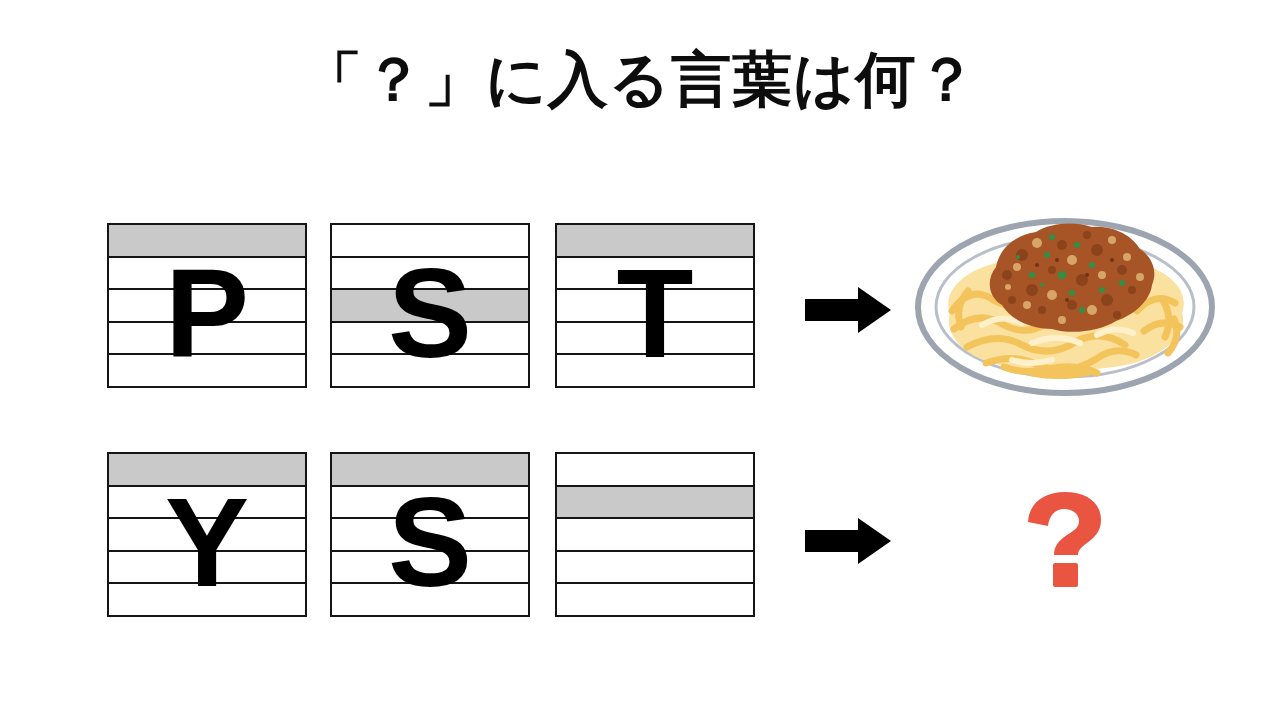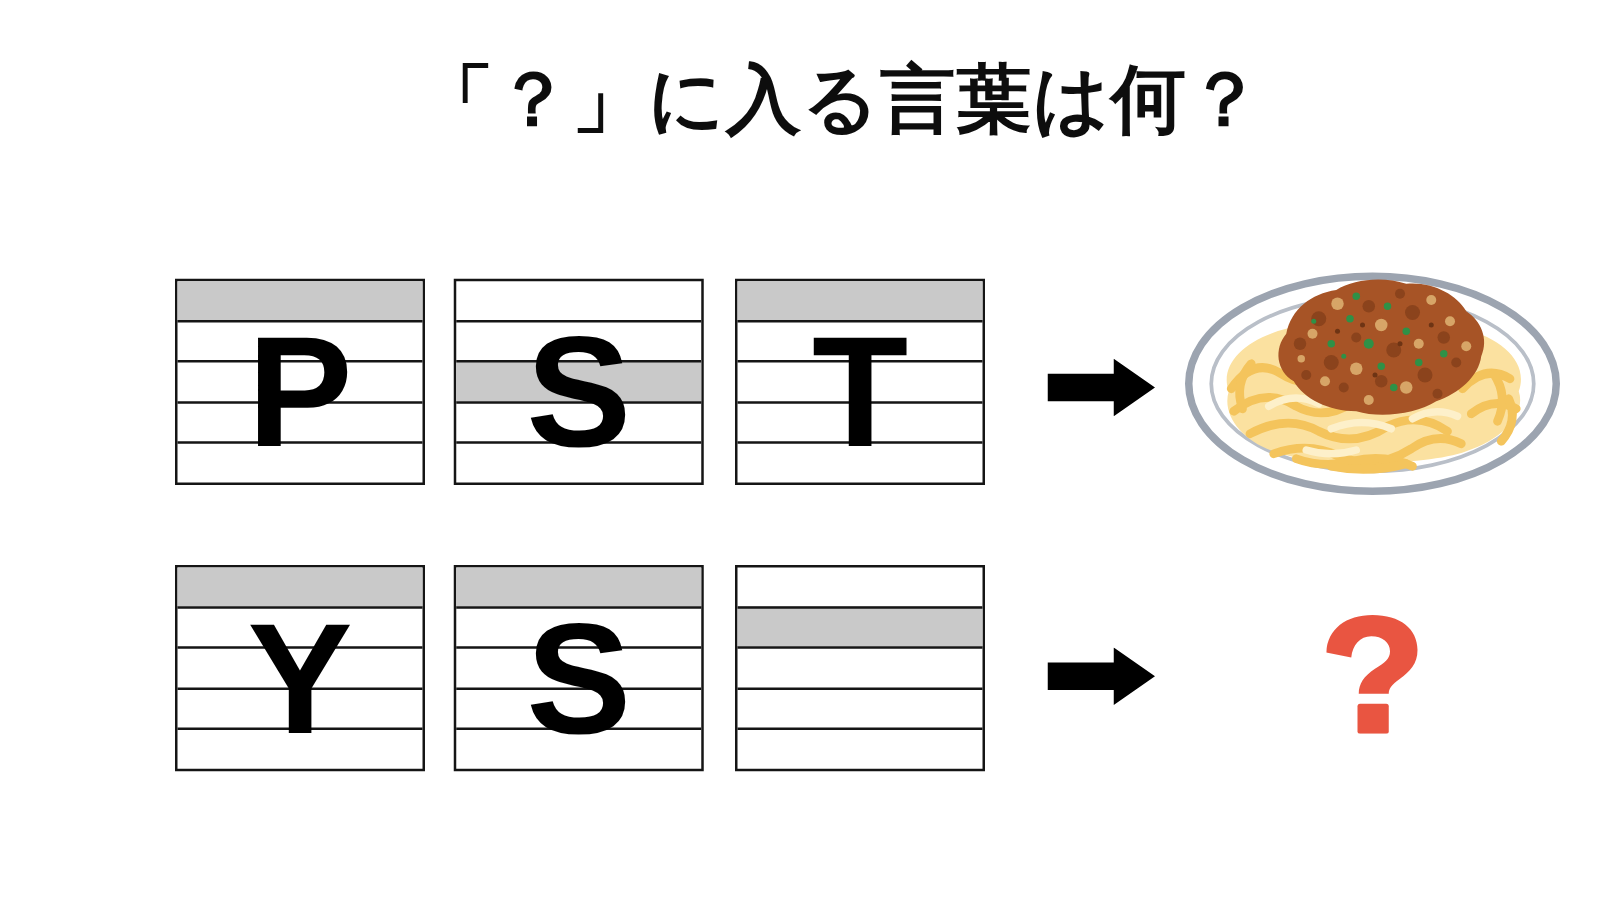--- a/index.html
+++ b/index.html
@@ -1,20 +1,20 @@
 <!DOCTYPE html>
 <html><head>
 <meta charset="utf-8">
 <style>
   html,body{margin:0;padding:0;}
   body{
     width:1280px;height:720px;background:#ffffff;position:relative;overflow:hidden;
     font-family:"Liberation Sans", sans-serif;
   }
-  .stage{position:absolute;left:0;top:0;width:1032px;height:720px;margin-left:33px;}
+  .stage{position:absolute;left:0;top:0;width:1032px;height:720px;}
 
   .title{
     position:absolute;left:0;top:40px;width:1280px;text-align:center;
     font-size:60px;font-weight:600;color:#0d0d0d;letter-spacing:1px;
   }
 
   
   .cell{
     position:absolute;width:200px;height:165px;background:#ffffff;
     border:2px solid #151515;box-sizing:border-box;

